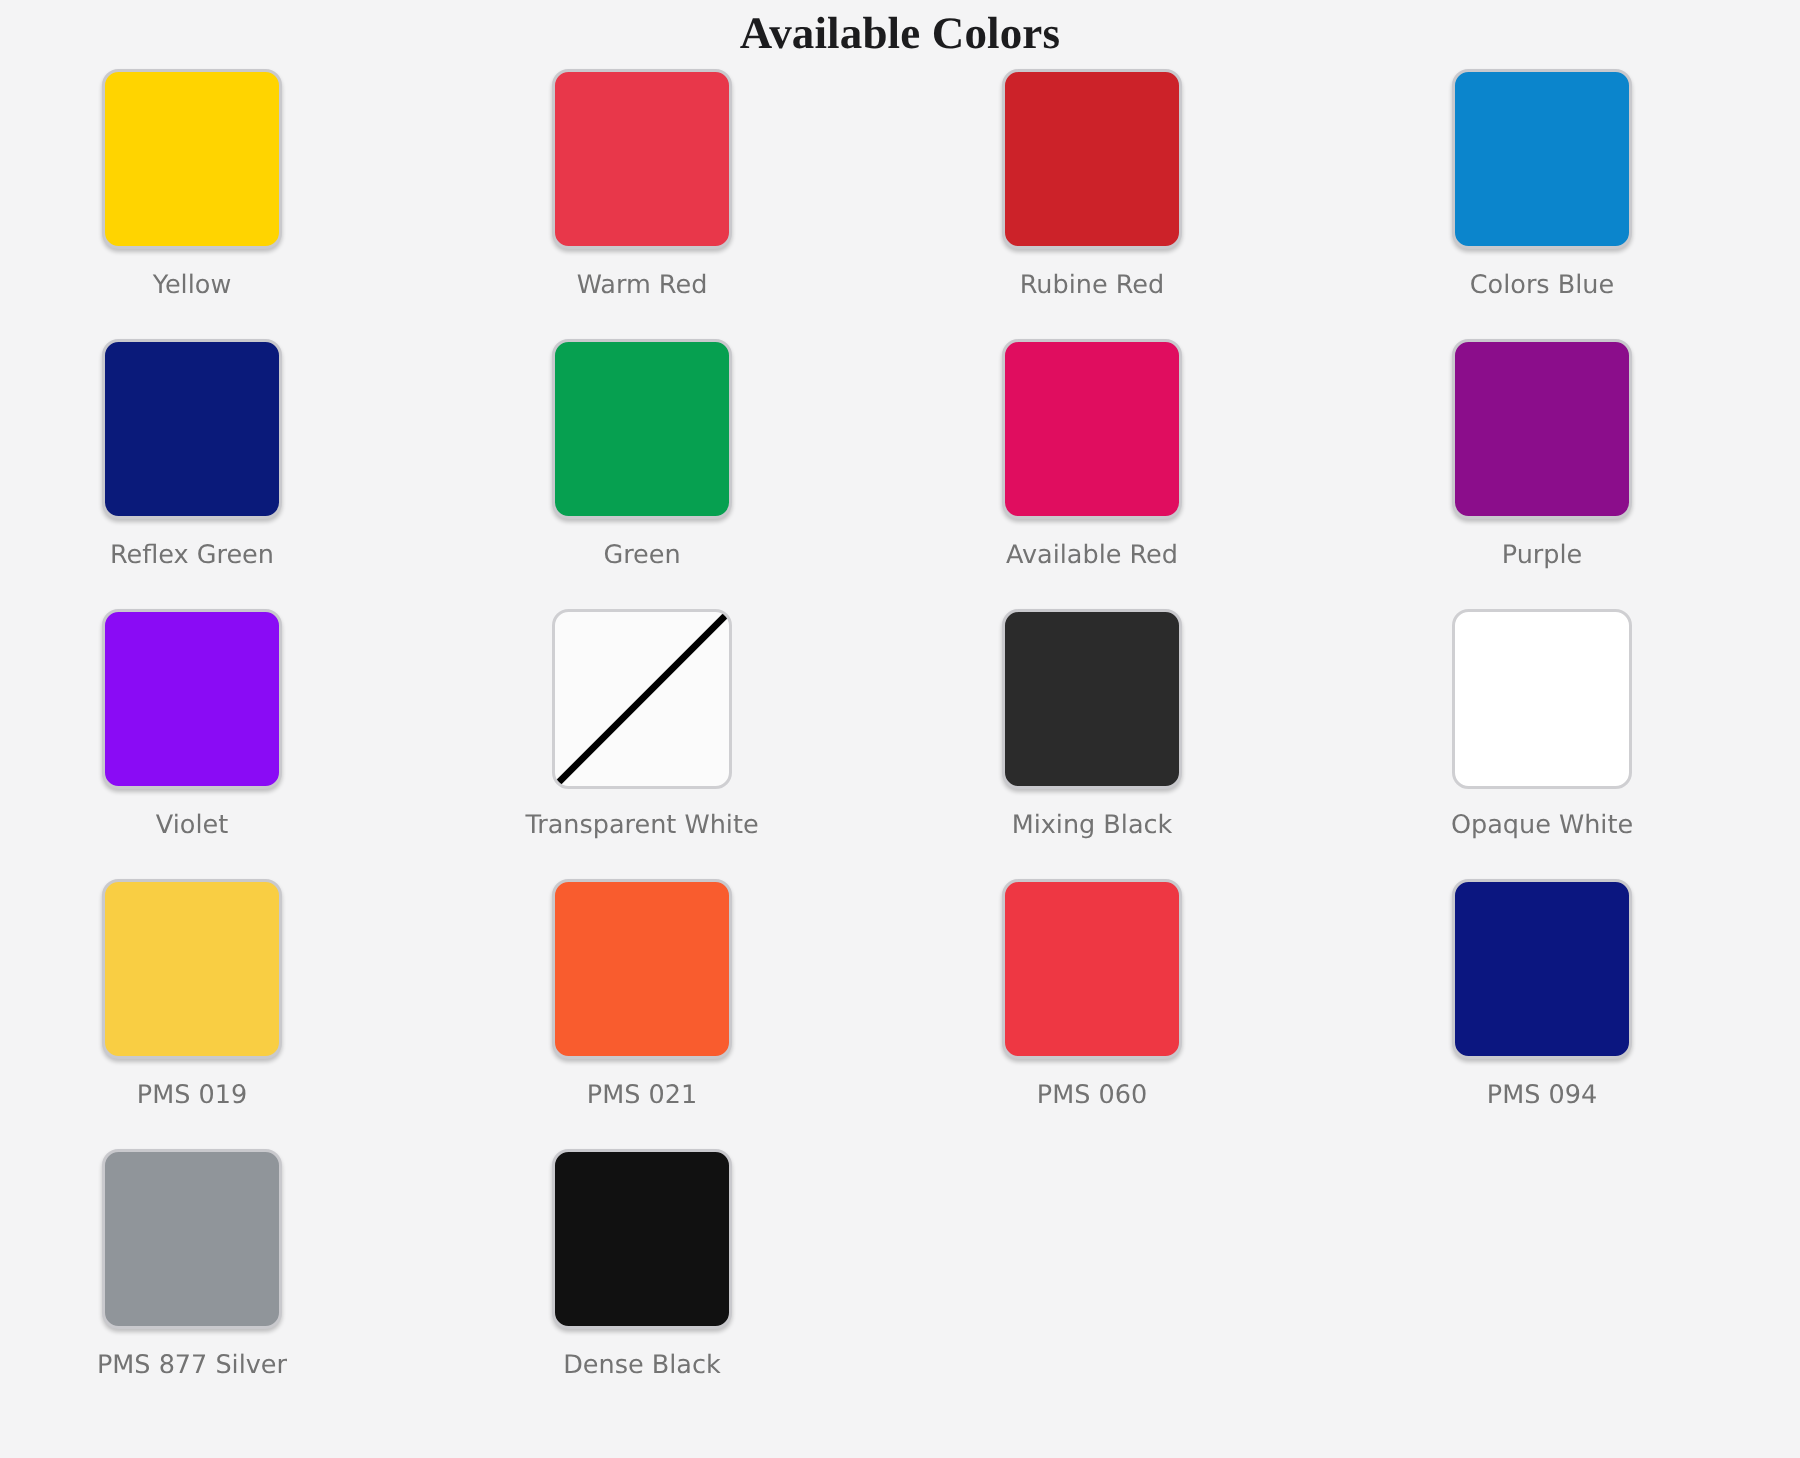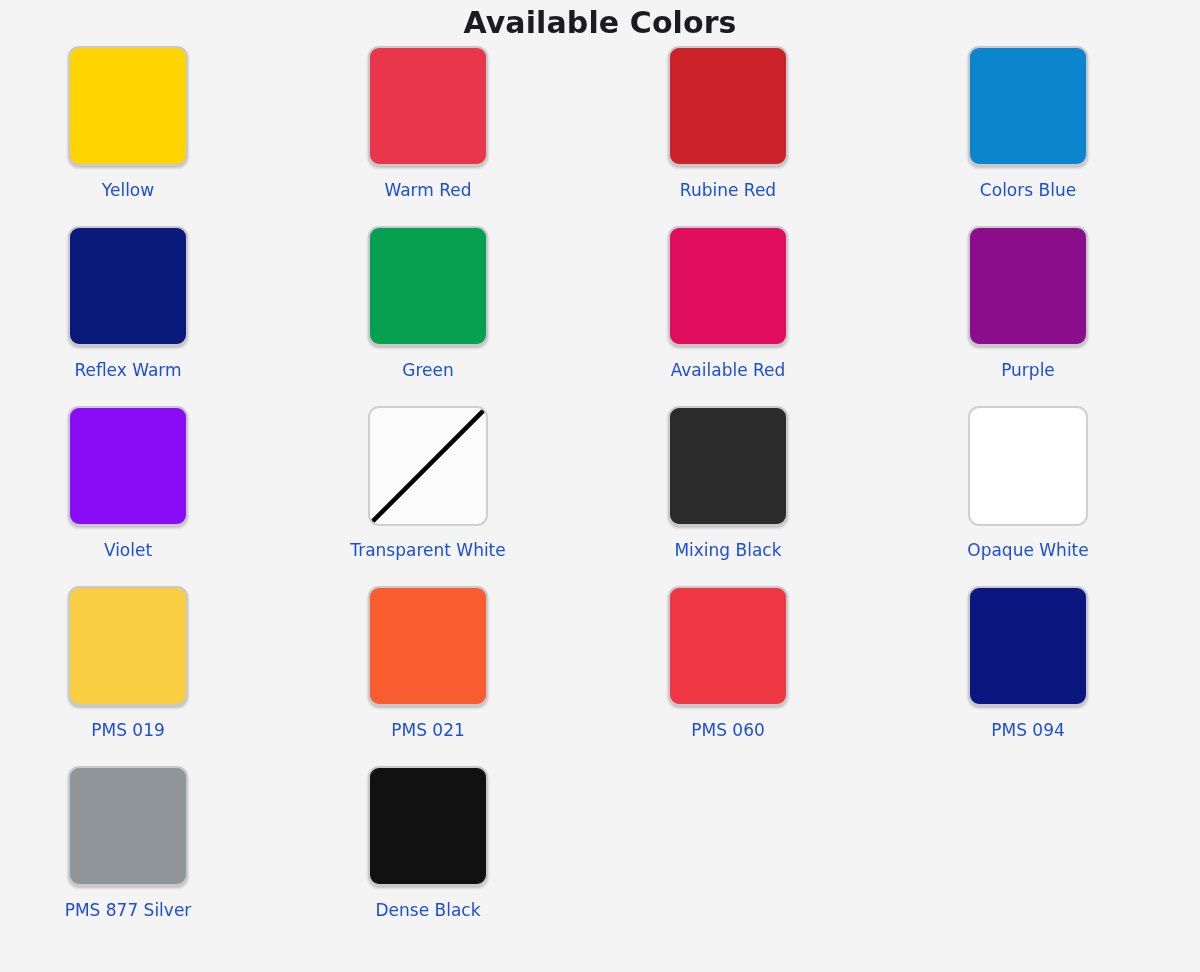--- a/index.html
+++ b/index.html
@@ -22,20 +22,21 @@
   .page-title {
     text-align: center;
     font-size: 30px;
     font-weight: bold;
     color: #1c1c1e;
     letter-spacing: 0.1px;
     margin: 0;
     padding-top: 4px;
     height: 42px;
     line-height: 38px;
+    font-family: Liberation Serif, serif;
   }
   .swatch-grid {
     display: grid;
     grid-template-columns: repeat(4, 300px);
     grid-auto-rows: 180px;
     padding-left: 68px;
     box-sizing: border-box;
   }
   .swatch-cell {
     width: 120px;
@@ -60,21 +61,21 @@
   .swatch-chip .diag {
     position: absolute;
     inset: 0;
     width: 100%;
     height: 100%;
     display: block;
   }
   .swatch-label {
     margin-top: 14px;
     font-size: 17px;
-    color: #1d4ed8;
+    color: #737373;
     text-align: center;
     white-space: nowrap;
     line-height: 20px;
   }
 </style>
 </head>
 <body>
 
 <div class="page">
   <h1 class="page-title">Available Colors</h1>
@@ -90,21 +91,21 @@
       <div class="swatch-cell">
         <div class="swatch-chip" style="background: rgb(204, 34, 41);"></div>
         <div class="swatch-label">Rubine Red</div>
       </div>
       <div class="swatch-cell">
         <div class="swatch-chip" style="background: rgb(11, 133, 204);"></div>
         <div class="swatch-label">Colors Blue</div>
       </div>
       <div class="swatch-cell">
         <div class="swatch-chip" style="background: rgb(10, 26, 122);"></div>
-        <div class="swatch-label">Reflex Warm</div>
+        <div class="swatch-label">Reflex Green</div>
       </div>
       <div class="swatch-cell">
         <div class="swatch-chip" style="background: rgb(6, 160, 80);"></div>
         <div class="swatch-label">Green</div>
       </div>
       <div class="swatch-cell">
         <div class="swatch-chip" style="background: rgb(224, 13, 95);"></div>
         <div class="swatch-label">Available Red</div>
       </div>
       <div class="swatch-cell">

